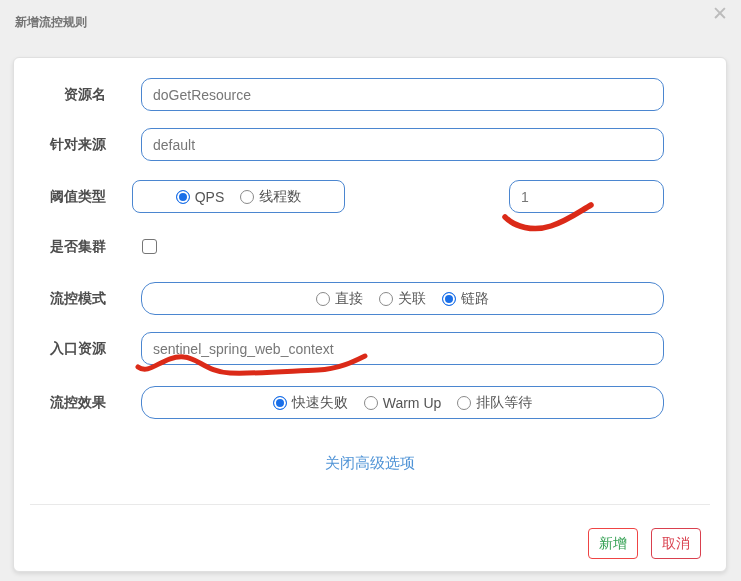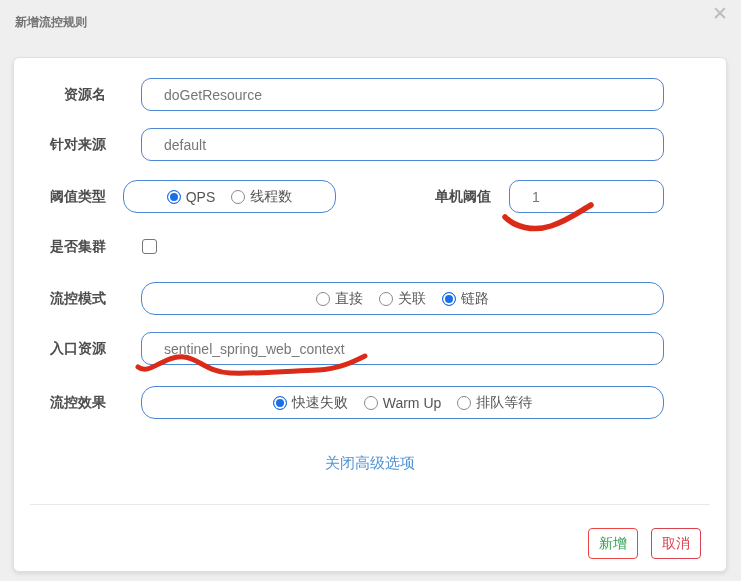--- a/index.html
+++ b/index.html
@@ -31,21 +31,21 @@
     position:absolute; left:0; width:92px;
     text-align:right;
     font-size:14px; font-weight:bold; color:#4d4d4d;
     line-height:33px; white-space:nowrap;
   }
   .text-input {
     position:absolute;
     height:33px;
     border:1px solid #4b86d0;
     border-radius:10px;
-    padding:0 22px;
+    padding:0 11px;
     font-size:14px; color:#777;
     background:#fff;
     outline:none;
     font-family:"Liberation Sans","DejaVu Sans",sans-serif;
   }
   .full-w { left:127px; width:523px; }
   .radio-box {
     position:absolute;
     height:33px;
     border:1px solid #4b86d0;
@@ -108,31 +108,30 @@
 
 <div class="panel">
 
   <div class="field-label" style="top:20px;">资源名</div>
   <input class="text-input full-w" style="top: 20px;" value="doGetResource">
 
   <div class="field-label" style="top:70px;">针对来源</div>
   <input class="text-input full-w" style="top: 70px;" value="default">
 
   <div class="field-label" style="top:122px;">阈值类型</div>
-  <div class="radio-box" style="left:109px; top:122px; width:213px;">
+  <div class="radio-box" style="left:118px; top:122px; width:213px;border-radius:8px;">
     <span class="radio-opt">
       <span class="rb checked"></span>
       <span>QPS</span>
     </span>
     <span class="radio-opt">
       <span class="rb"></span>
       <span>线程数</span>
     </span>
   </div>
-  <div class="field-label" style="left:340px; width:137px; top:122px;">单机阈值</div>
   <input class="text-input" style="left: 495px; top: 122px; width: 155px;" value="1">
 
   <div class="field-label" style="top:173px; line-height:30px;">是否集群</div>
   <span class="checkbox"></span>
 
   <div class="field-label" style="top:224px;">流控模式</div>
   <div class="radio-box full-w" style="top:224px;">
     <span class="radio-opt">
       <span class="rb"></span>
       <span>直接</span>

